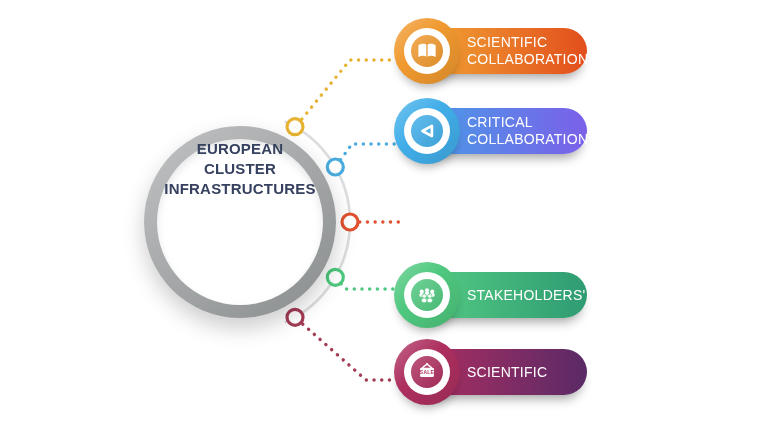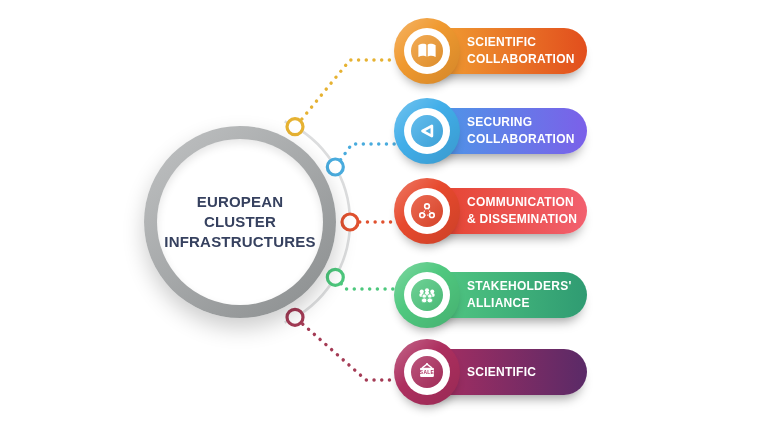--- a/index.html
+++ b/index.html
@@ -12,21 +12,21 @@
   
   .big{
     position:absolute;left:144px;top:126px;width:192px;height:192px;border-radius:50%;
     background:linear-gradient(140deg,#bcbebf 8%,#8e9192 92%);
     box-shadow:0 10px 22px rgba(0,0,0,.20);
     z-index:2;
   }
   .big-inner{
     position:absolute;inset:13px;border-radius:50%;background:#ffffff;
     box-shadow:inset 0 4px 9px rgba(0,0,0,.10);
-    display:flex;flex-direction:column;align-items:center;justify-content:center;
+    display:flex;flex-direction:column;align-items:center;
   }
   .center-text{width:160px;text-align:center;}
   .center-text span{
     display:block;font-size:15px;font-weight:bold;line-height:20px;
     letter-spacing:.2px;color:#36415f;
   }
 
   
   .row{position:absolute;left:394px;width:200px;height:66px;z-index:3;}
   .row-1{top:18px;}  .row-2{top:98px;}  .row-3{top:178px;}  .row-4{top:262px;}  .row-5{top:339px;}
@@ -39,21 +39,21 @@
 
   .pill{
     position:absolute;left:33px;top:10px;width:160px;height:46px;box-sizing:border-box;
     border-radius:0 23px 23px 0;
     background:linear-gradient(90deg,var(--g1),var(--g2));
     box-shadow:0 9px 12px -6px rgba(0,0,0,.40);
     display:flex;flex-direction:column;justify-content:center;
     padding:0 6px 0 40px;
   }
   .pill span{
-    color:#ffffff;font-size:12px;font-weight:bold;line-height:17px;
+    color:#ffffff;font-size:14px;font-weight:normal;line-height:17px;
     letter-spacing:.25px;white-space:nowrap;
   }
   .badge{
     position:absolute;left:0;top:0;width:66px;height:66px;border-radius:50%;
     background:linear-gradient(135deg,rgba(255,255,255,.28),rgba(255,255,255,0) 42%,rgba(0,0,0,.12)),var(--badge);
     box-shadow:0 7px 10px -4px rgba(0,0,0,.30);
   }
   .badge-white{position:absolute;inset:10px;border-radius:50%;background:#ffffff;}
   .badge-disc{
     position:absolute;inset:17px;border-radius:50%;
@@ -103,55 +103,37 @@
         <svg viewBox="0 0 32 32">
           <path fill="#ffffff" d="M4.5,8.2 C9,5.8 13.5,6 15.1,7.8 L15.1,23.6 C13,21.8 8.5,21.6 4.5,23.9 Z"></path>
           <path fill="#ffffff" d="M27.5,8.2 C23,5.8 18.5,6 16.9,7.8 L16.9,23.6 C19,21.8 23.5,21.6 27.5,23.9 Z"></path>
         </svg>
       </div>
     </div>
   </div>
 
   <div class="row row-2 c2">
     <div class="pill">
-      <span>SECURING</span>
+      <span>CRITICAL</span>
       <span>COLLABORATION</span>
     </div>
     <div class="badge">
       <div class="badge-white"></div>
       <div class="badge-disc">
         <svg viewBox="0 0 32 32">
           <path d="M22.5,9.2 L22.5,22.8 L10,16 Z" fill="none" stroke="#ffffff" stroke-width="3.6" stroke-linejoin="round"></path>
         </svg>
       </div>
     </div>
   </div>
 
-  <div class="row row-3 c3">
-    <div class="pill">
-      <span>COMMUNICATION</span>
-      <span>&amp; DISSEMINATION</span>
-    </div>
-    <div class="badge">
-      <div class="badge-white"></div>
-      <div class="badge-disc">
-        <svg viewBox="0 0 32 32">
-          <circle cx="16" cy="9.5" r="3.1" fill="none" stroke="#ffffff" stroke-width="2.2"></circle>
-          <circle cx="9.5" cy="21.5" r="3.1" fill="none" stroke="#ffffff" stroke-width="2.2"></circle>
-          <circle cx="22.5" cy="21.5" r="3.1" fill="none" stroke="#ffffff" stroke-width="2.2"></circle>
-          <path d="M14.4,12.3 L11,18.8 M17.6,12.3 L21,18.8 M12.7,21.5 L19.3,21.5" fill="none" stroke="#ffffff" stroke-width="1.5" stroke-dasharray="1.6 2"></path>
-        </svg>
-      </div>
-    </div>
-  </div>
 
   <div class="row row-4 c4">
     <div class="pill">
       <span>STAKEHOLDERS'</span>
-      <span>ALLIANCE</span>
     </div>
     <div class="badge">
       <div class="badge-white"></div>
       <div class="badge-disc">
         <svg viewBox="0 0 32 32">
           <circle cx="9" cy="11.2" r="2.7" fill="#ffffff"></circle>
           <circle cx="16" cy="9.8" r="2.7" fill="#ffffff"></circle>
           <circle cx="23" cy="11.2" r="2.7" fill="#ffffff"></circle>
           <rect x="5.7" y="13.2" width="6.6" height="5.4" rx="3" fill="#ffffff"></rect>
           <rect x="12.7" y="11.8" width="6.6" height="5.4" rx="3" fill="#ffffff"></rect>

